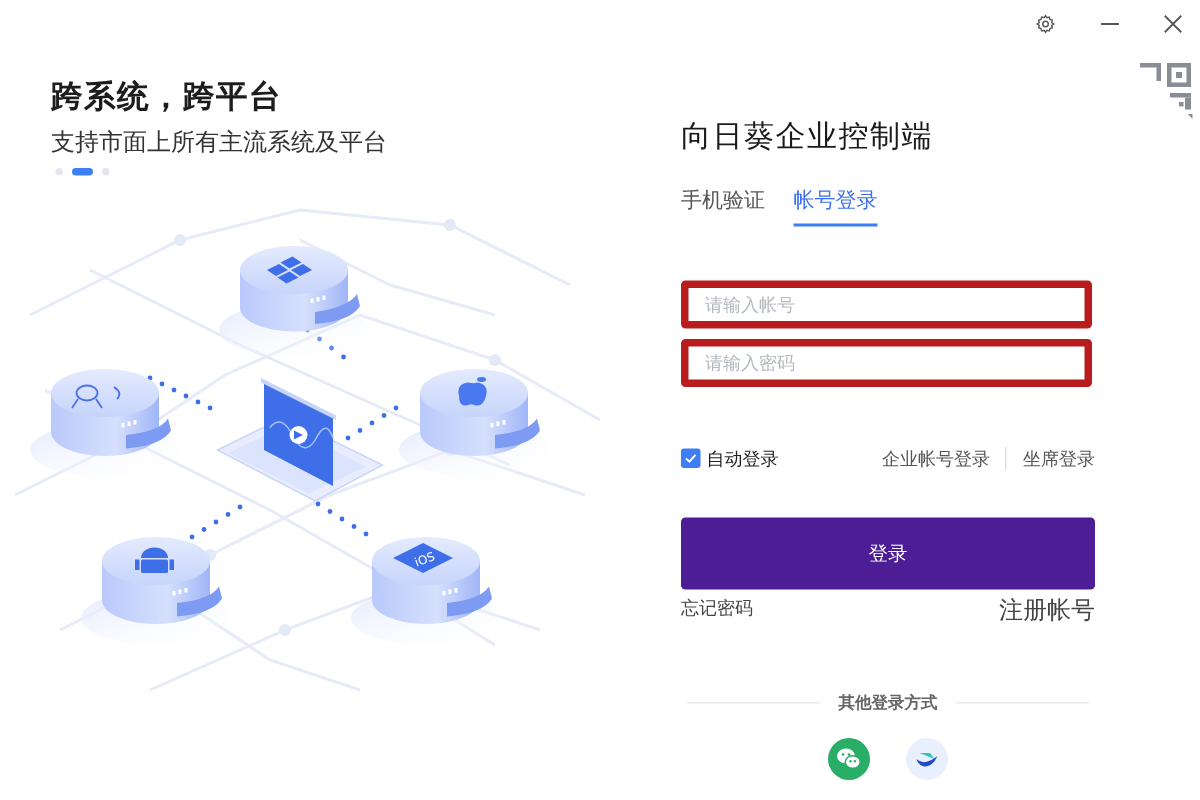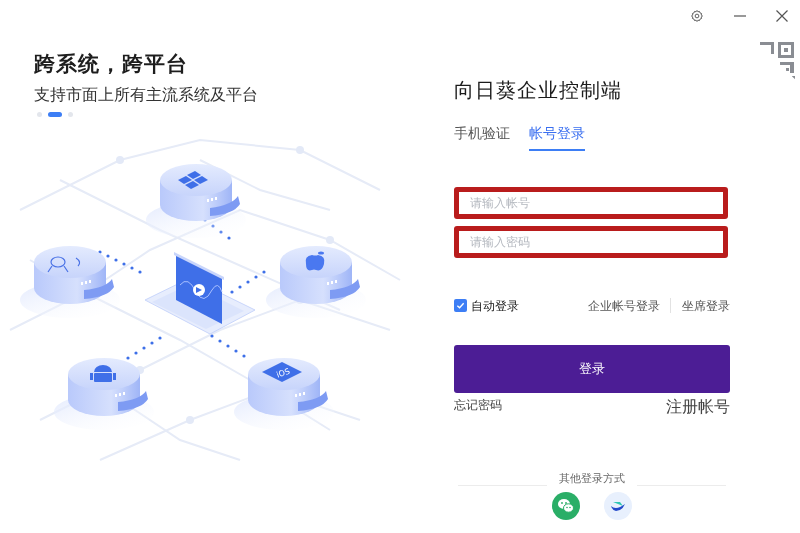--- a/index.html
+++ b/index.html
@@ -24,21 +24,21 @@
   .input::placeholder { color:#b4b8bf; }
   .opts { position:absolute; left:0; top:297px; width:276px; height:18px; font-size:12px; }
   .chk { position:absolute; left:0; top:2px; width:13px; height:13px; background:#3d7ef5; border-radius:2px; display:flex; align-items:center; justify-content:center; cursor:pointer; }
   .chk-label { position:absolute; left:17px; top:1px; color:#222; cursor:pointer;font-family:Liberation Mono, monospace; }
   .link-ent { position:absolute; right:70px; top:1px; color:#555; cursor:pointer; }
   .vsep { position:absolute; right:59px; top:1px; width:1px; height:15px; background:#e2e2e2; }
   .link-seat { position:absolute; right:0; top:1px; color:#555; cursor:pointer; }
   .login-btn { position:absolute; left:0; top:345px; width:276px; height:48px; background:#4c1d95; border:none; border-radius:3px; color:#fff; font-size:13px; cursor:pointer; font-family:"DejaVu Sans", sans-serif; }
   .forgot { position:absolute; left:0; top:397px; font-size:12px; color:#444; cursor:pointer; }
   .register { position:absolute; right:0; top:397px; font-size:16px; color:#444; cursor:pointer; }
-  .other { position:absolute; left:4px; top:470px; width:268px; height:16px; display:flex; align-items:flex-end; }
+  .other { position:absolute; left:4px; top:460px; width:268px; height:16px; display:flex; align-items:center;font-weight:bold; }
   .other .line { flex:1; height:1px; background:#ececec; }
   .other .txt { font-size:11px; color:#666; padding:0 12px; }
   .social { position:absolute; top:492px; width:28px; height:28px; border-radius:50%; display:flex; align-items:center; justify-content:center; cursor:pointer; }
 </style>
 </head>
 <body>
 
 <div class="win-ctrl" style="left:687px;">
   <svg width="14" height="14" viewBox="0 0 24 24" fill="none" stroke="#555" stroke-width="1.6">
     <circle cx="12" cy="12" r="3.2"></circle>

